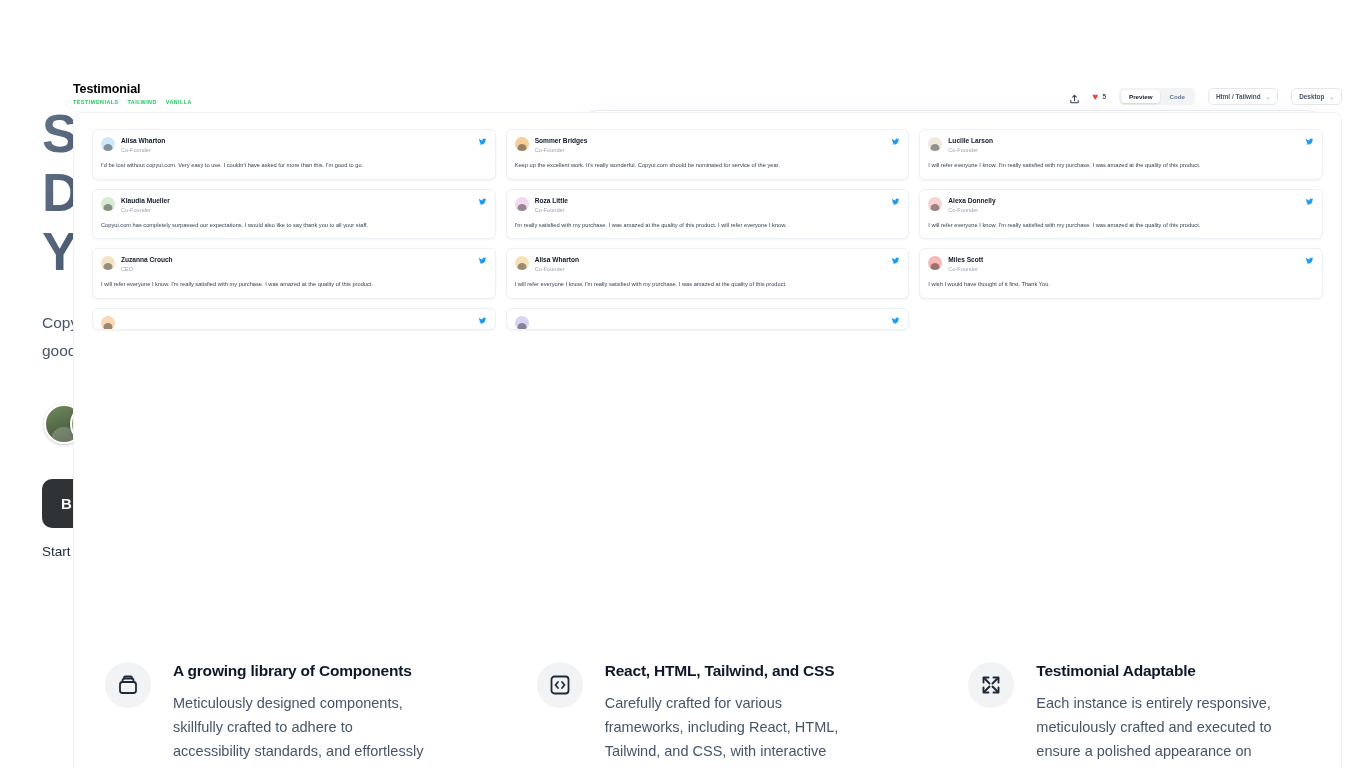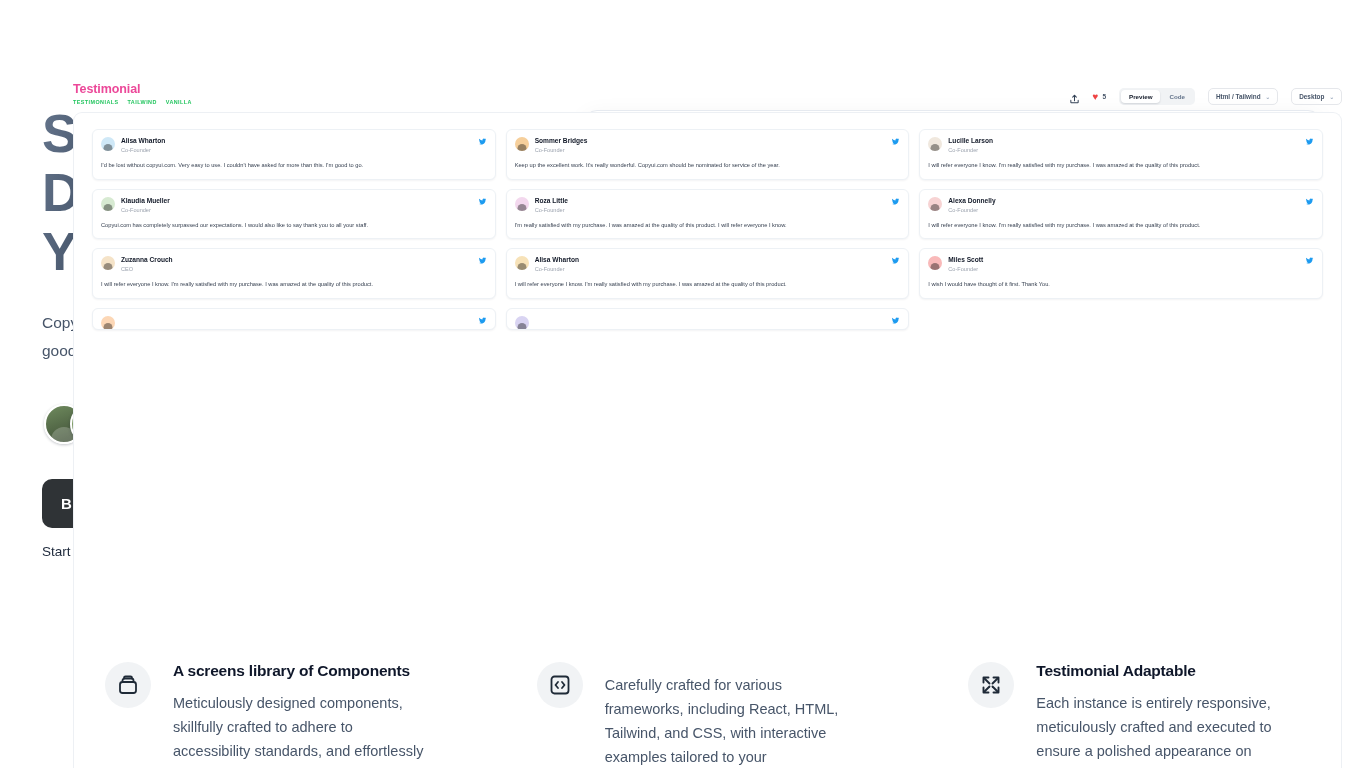--- a/index.html
+++ b/index.html
@@ -101,21 +101,21 @@
     position: absolute; left: 1259px; top: 406px;
     width: 7px; height: 10px;
     color:#9aa3ad; font-size: 10px; line-height: 10px;
   }
 
   
   .panel-head {
     position: absolute; left: 73px; top: 82px; right: 24px;
     display: flex; align-items: flex-start; justify-content: space-between;
   }
-  .ph-title { font-size: 12.5px; font-weight: 700; color: #ec4899; letter-spacing: -.1px; }
+  .ph-title { font-size: 12.5px; font-weight: 700; color: #000000; letter-spacing: -.1px; }
   .ph-tags { margin-top: 3px; display: flex; gap: 9px; }
   .ph-tags span { font-size: 5.4px; font-weight: 700; color: #22c55e; letter-spacing: .45px; }
 
   .ph-tools { display: flex; align-items: center; gap: 13px; padding-top: 6px; }
   .tool-icon { width: 11px; height: 12px; color: #334155; }
   .likes { display: flex; align-items: center; gap: 4px; }
   .heart { color: #ef4444; font-size: 10px; line-height: 10px; }
   .like-count { font-size: 6.5px; color: #475569; font-weight: 600; }
 
   .segment {
@@ -425,34 +425,35 @@
   <div class="features">
     <div class="feature">
       <div class="f-icon">
         <svg viewBox="0 0 24 24" fill="none" stroke="currentColor" stroke-width="1.8" stroke-linecap="round" stroke-linejoin="round" width="24" height="24">
           <rect x="4" y="9" width="16" height="11" rx="2.5"></rect>
             <path d="M6.5 9V7.5a2 2 0 012-2h7a2 2 0 012 2V9"></path>
             <path d="M8 5.5V5a1.5 1.5 0 011.5-1.5h5A1.5 1.5 0 0116 5v.5"></path>
         </svg>
       </div>
       <div>
-        <div class="f-title">A screens library of Components</div>
+        <div class="f-title">A growing library of Components</div>
         <div class="f-text">Meticulously designed components, skillfully crafted to adhere to accessibility standards, and effortlessly customizable.</div>
       </div>
     </div>
 
     <div class="feature">
       <div class="f-icon">
         <svg viewBox="0 0 24 24" fill="none" stroke="currentColor" stroke-width="1.8" stroke-linecap="round" stroke-linejoin="round" width="24" height="24">
           <rect x="3.5" y="3.5" width="17" height="17" rx="3"></rect>
             <path d="M10 9l-2.5 3L10 15"></path>
             <path d="M14 9l2.5 3L14 15"></path>
         </svg>
       </div>
       <div>
+        <div class="f-title">React, HTML, Tailwind, and CSS</div>
         <div class="f-text">Carefully crafted for various frameworks, including React, HTML, Tailwind, and CSS, with interactive examples tailored to your</div>
       </div>
     </div>
 
     <div class="feature">
       <div class="f-icon">
         <svg viewBox="0 0 24 24" fill="none" stroke="currentColor" stroke-width="1.9" stroke-linecap="round" stroke-linejoin="round" width="24" height="24">
           <path d="M9.5 4.5H4.5V9.5"></path>
             <path d="M14.5 4.5h5v5"></path>
             <path d="M4.5 14.5v5h5"></path>

